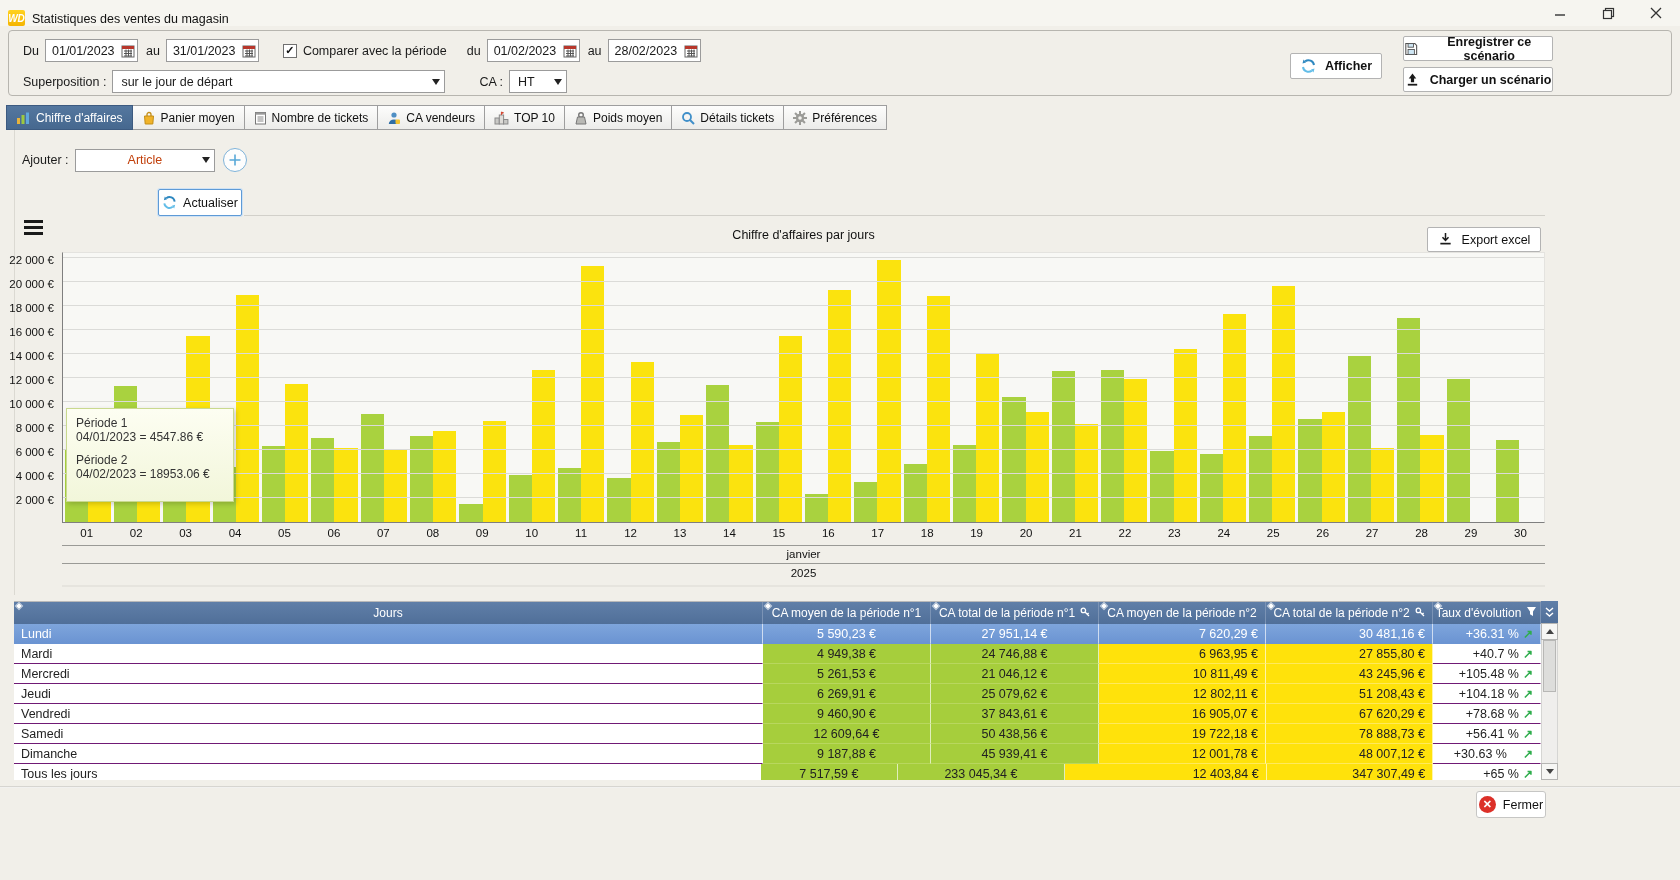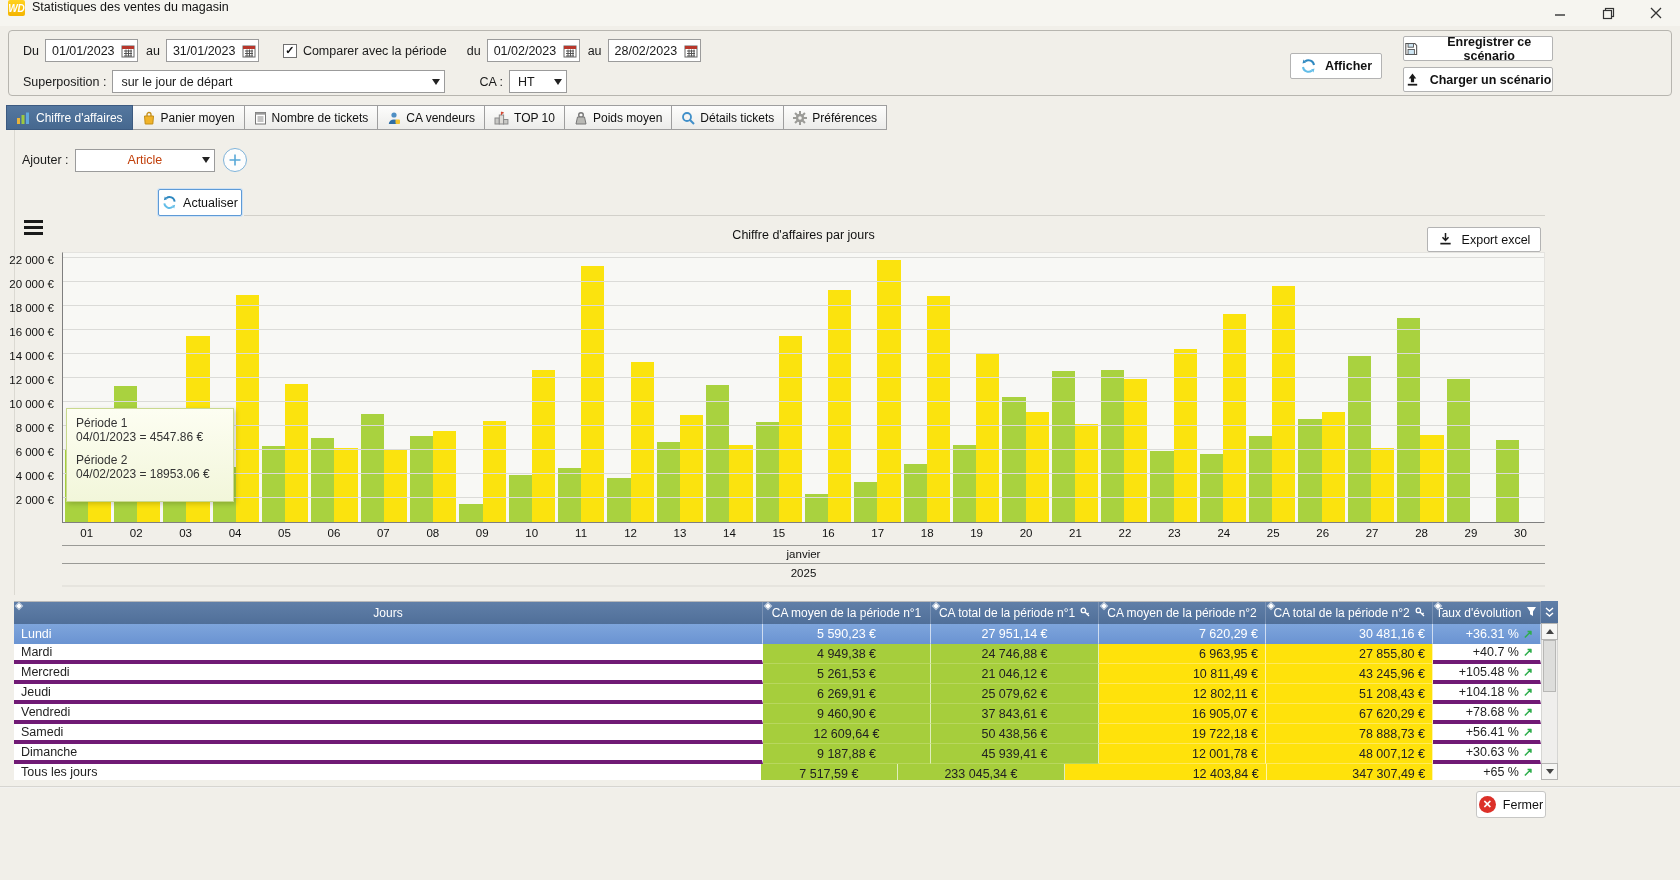--- a/index.html
+++ b/index.html
@@ -1,20 +1,20 @@
 <!DOCTYPE html>
 <html><head>
 <meta charset="utf-8">
 <style>
   * { margin:0; padding:0; box-sizing:border-box; }
   html,body { width:1680px; height:880px; overflow:hidden; }
   body { font-family:"Liberation Sans", sans-serif; background:#f1efe9; color:#1a1a1a; position:relative; font-size:12.5px; }
 
   
-  .titlebar { position:absolute; left:0; top:0; width:1680px; height:26px; background:#f6f5f0; display:flex; align-items:flex-start; }
+  .titlebar { position:absolute; left:0; top:0; width:1680px; height:26px; background:#f6f5f0; display:flex; align-items:flex-end; }
   .wd-logo { width:17px; height:16px; margin:0 7px 0 8px; background:linear-gradient(#ffd21e,#f4b400); color:#fff; font-weight:bold; font-style:italic; font-size:10px; display:flex; align-items:center; justify-content:center; border-radius:2px; }
   .win-title { font-size:12.5px; color:#111; }
   .winbtns { position:absolute; right:0; top:0; height:26px; display:flex; }
   .winbtn { width:48px; height:26px; display:flex; align-items:center; justify-content:center; color:#333; }
   .winbtn svg { display:block; }
 
   
   .filter-panel { position:absolute; left:8px; top:30px; width:1664px; height:66px; border:1px solid #b7b5af; border-radius:4px; }
   .frow { position:absolute; left:14px; display:flex; align-items:center; }
   .frow.r1 { top:8px; }
@@ -72,21 +72,21 @@
   
   .tooltip { position:absolute; left:66px; top:408px; width:168px; height:94px; background:linear-gradient(#fdfef2,#f2f6da); border:1px solid #c9d98e; box-shadow:2px 2px 5px rgba(0,0,0,.18); padding:7px 9px; font-size:12px; color:#333; }
   .tooltip .tt-gap { height:9px; }
 
   
   .table { position:absolute; left:14px; top:601px; width:1527px; height:179px; overflow:hidden; background:#fff; border-top:1px solid #b9b9b9; }
   .thead { display:flex; height:22px; background:linear-gradient(#607fa8,#506f99); color:#fff; font-size:12px; }
   .th { position:relative; display:flex; align-items:center; justify-content:center; gap:5px; border-right:1px solid #7b93b5; font-weight:normal; }
   .pin { position:absolute; left:2px; top:1px; width:6px; height:6px; background:#fff; border:1px solid #9db0ca; transform:rotate(45deg); transform-origin:center; }
   .tr { display:flex; height:20px; font-size:12.5px; }
-  .td { display:flex; align-items:center; padding:0 7px; border-right:1px solid rgba(255,255,255,.65); border-bottom:4px solid #701a75; color:#222; background:#fff; }
+  .td { display:flex; align-items:center; padding:0 7px; border-right:1px solid rgba(255,255,255,.65); border-bottom:1px solid #701a75; color:#222; background:#fff; }
   .td.l { justify-content:flex-start; }
   .td.r { justify-content:flex-end; }
   .td.g { background:#a6ce3c; border-bottom:1px solid #b8d75e;justify-content:center; }
   .td.y { background:#ffe20b; border-bottom:1px solid #ffe95c; }
   .tr.selected .td { background:linear-gradient(#7ea5dc,#6b94d2); color:#fff; border-bottom:1px solid #6b94d2; }
   .arrow-up { color:#2fae4d; font-weight:bold; margin-left:4px; font-size:12px; }
 
   
   .vscroll { position:absolute; left:1541px; top:601px; width:17px; height:179px; }
   .vs-head { height:22px; background:linear-gradient(#607fa8,#506f99); display:flex; align-items:center; justify-content:center; }
@@ -703,21 +703,21 @@
           </div>
           <div class="td r g" style="width: 168px;">
             <span>45 939,41 €</span>
           </div>
           <div class="td r y" style="width: 167px;">
             <span>12 001,78 €</span>
           </div>
           <div class="td r y" style="width: 167px;">
             <span>48 007,12 €</span>
           </div>
-          <div class="td r t" style="width: 108px;">
+          <div class="td r t" style="width: 108px; gap: 12px;">
             <span>+30.63 %</span>
             <span class="arrow-up">↗</span>
           </div>
         </div>
         <div class="tr">
           <div class="td l" style="width: 749px;">
             <span>Tous les jours</span>
           </div>
           <div class="td r g" style="width: 137px;">
             <span>7 517,59 €</span>

